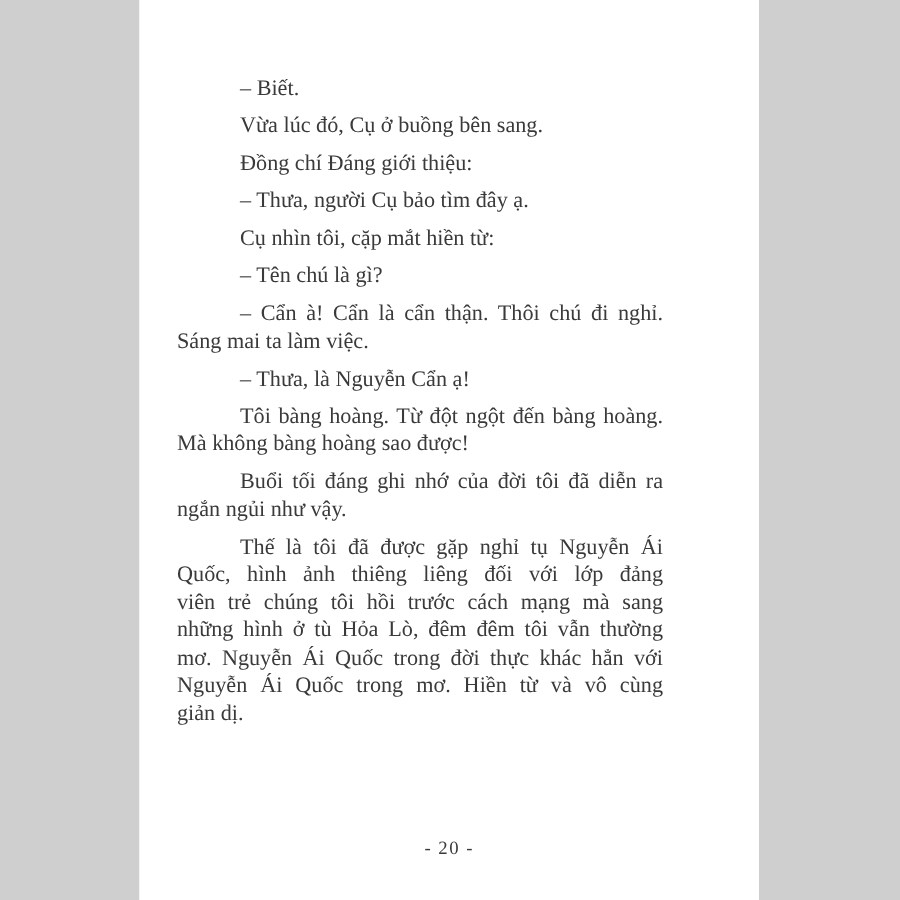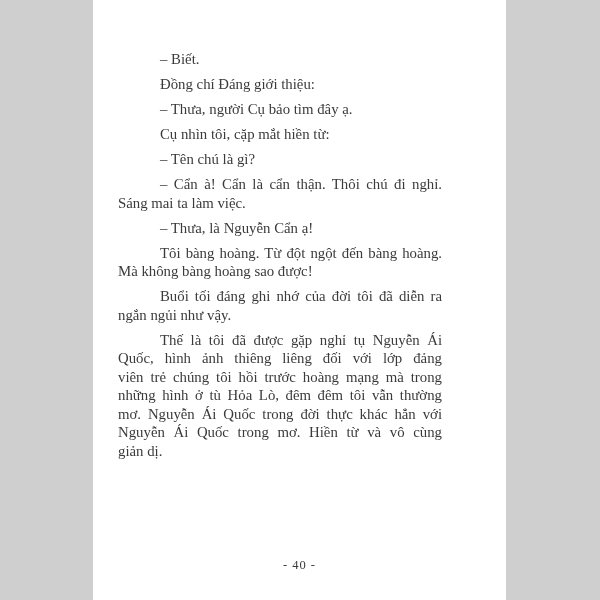--- a/index.html
+++ b/index.html
@@ -69,20 +69,23 @@
   <div class="gutter gutter-left"></div>
   <div class="gutter gutter-right"></div>
 
   <div class="paper">
     <div class="text-block">
 
       <p class="para">
         <span class="line indent">– Biết.</span>
       </p>
 
+      <p class="para">
+        <span class="line indent">Vừa lúc đó, Cụ ở buồng bên sang.</span>
+      </p>
 
       <p class="para">
         <span class="line indent">Đồng chí Đáng giới thiệu:</span>
       </p>
 
       <p class="para">
         <span class="line indent">– Thưa, người Cụ bảo tìm đây ạ.</span>
       </p>
 
       <p class="para">
@@ -108,26 +111,26 @@
       </p>
 
       <p class="para">
         <span class="line indent just">Buổi tối đáng ghi nhớ của đời tôi đã diễn ra</span>
         <span class="line">ngắn ngủi như vậy.</span>
       </p>
 
       <p class="para">
         <span class="line indent just">Thế là tôi đã được gặp nghỉ tụ Nguyễn Ái</span>
         <span class="line just">Quốc, hình ảnh thiêng liêng đối với lớp đảng</span>
-        <span class="line just">viên trẻ chúng tôi hồi trước hoàng mạng mà trong</span>
+        <span class="line just">viên trẻ chúng tôi hồi trước cách mạng mà sang</span>
         <span class="line just">những hình ở tù Hỏa Lò, đêm đêm tôi vẫn thường</span>
         <span class="line just">mơ. Nguyễn Ái Quốc trong đời thực khác hẳn với</span>
         <span class="line just">Nguyễn Ái Quốc trong mơ. Hiền từ và vô cùng</span>
         <span class="line">giản dị.</span>
       </p>
 
 
 
     </div>
 
-    <div class="page-number">- 40 -</div>
+    <div class="page-number">- 20 -</div>
   </div>
 </div>
 
 </body></html>

